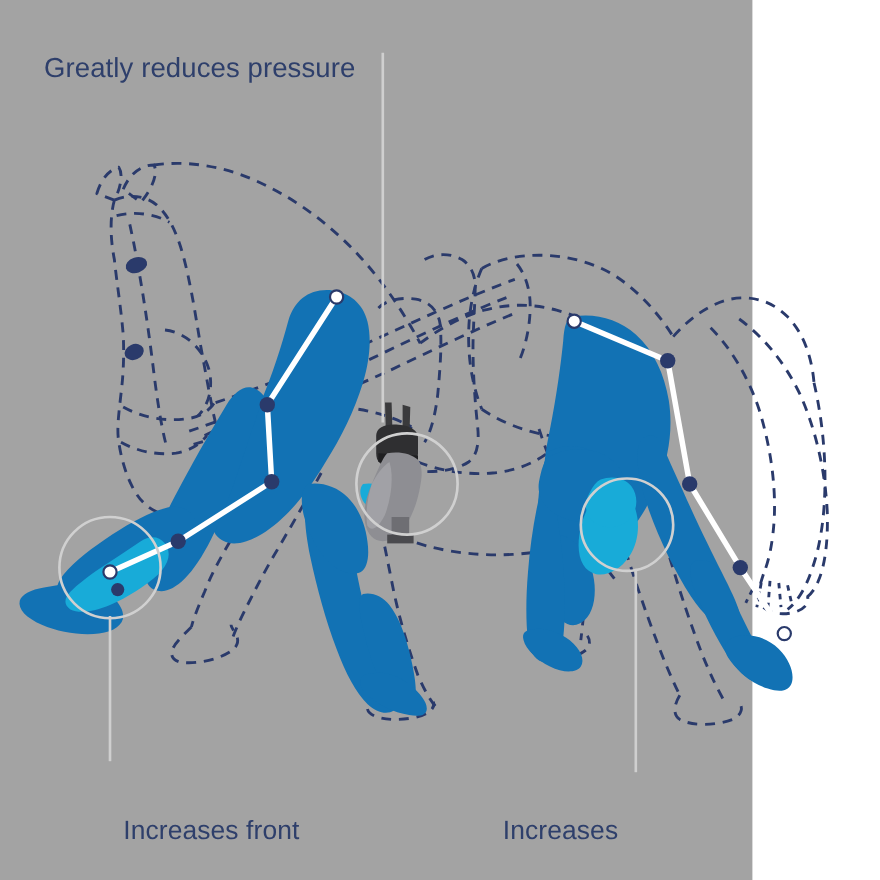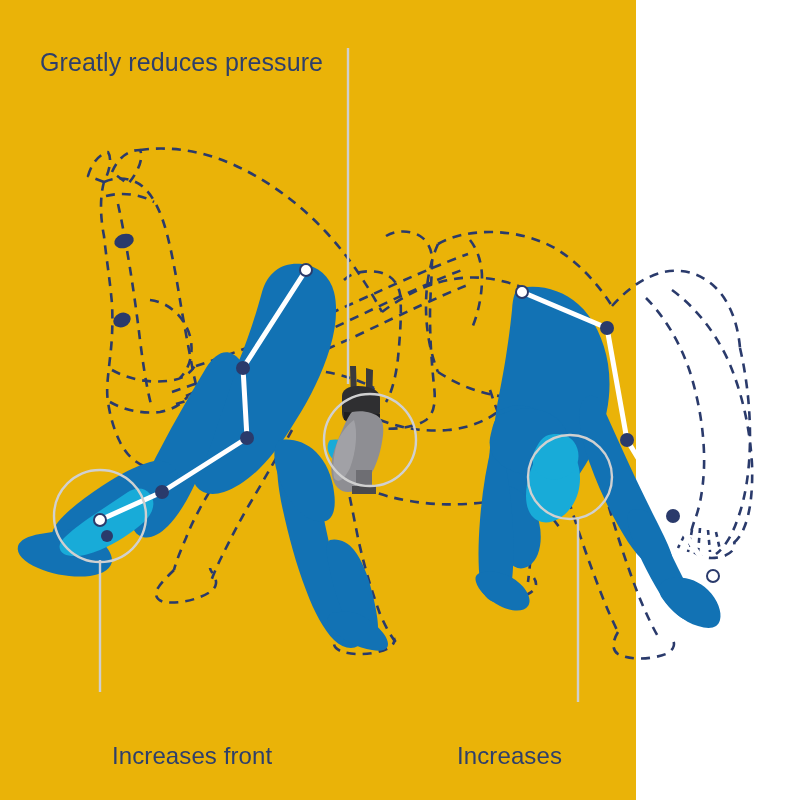--- a/index.html
+++ b/index.html
@@ -9,23 +9,23 @@
   }
   body {
     width: 800px;
     height: 800px;
     font-family: "Liberation Sans", sans-serif;
     overflow: hidden;
     position: relative;
   }
   #stage {
     position: relative;
-    width: 636px;
+    width: 684px;
     height: 800px;
-    background: #eab308;
+    background: #a3a3a3;
   }
   #figure {
     position: absolute;
     left: 0;
     top: 0;
     width: 800px;
     height: 800px;
   }
   .anno {
     position: absolute;

